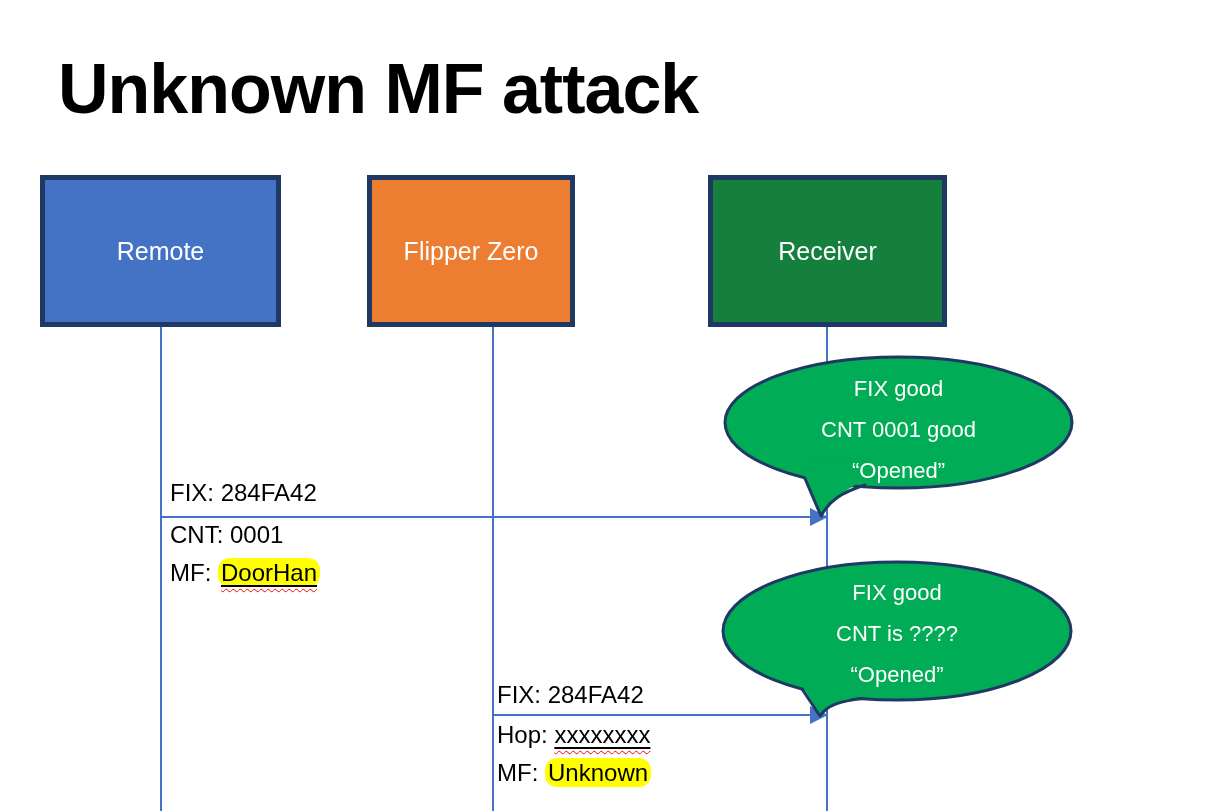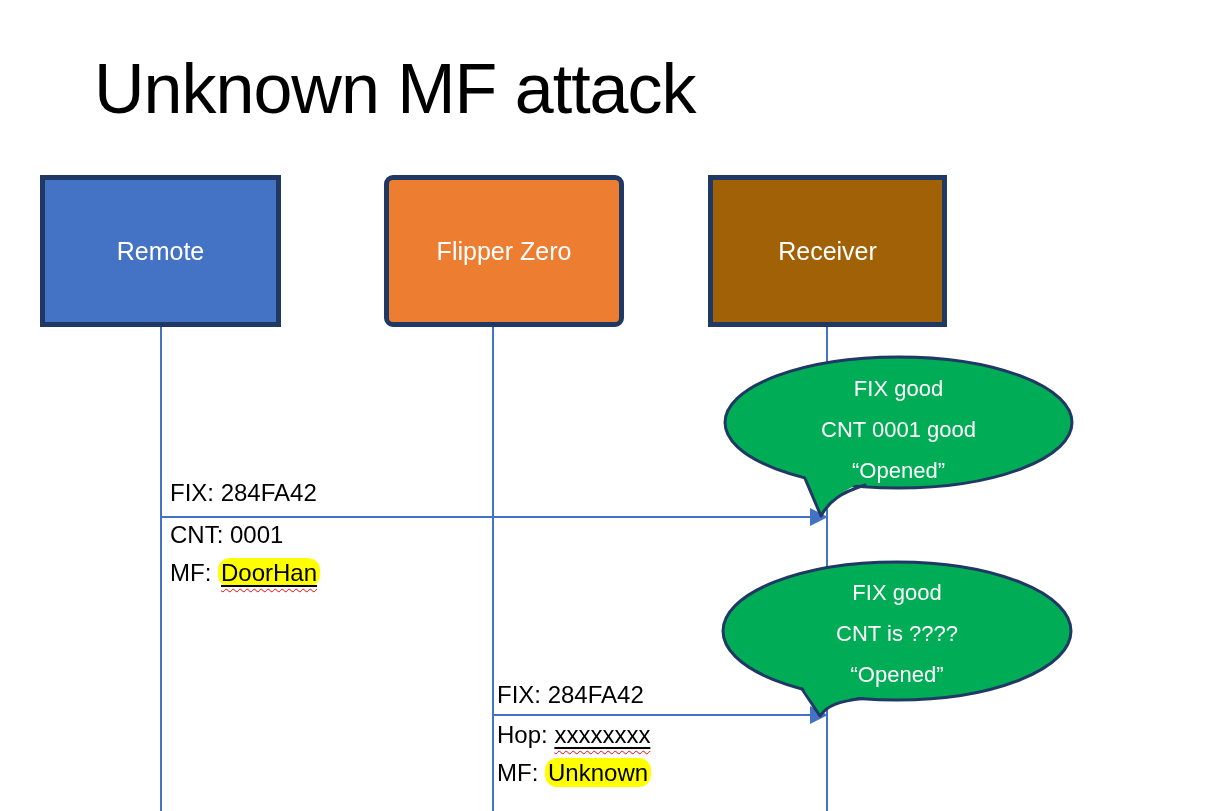--- a/index.html
+++ b/index.html
@@ -1,31 +1,31 @@
 <!DOCTYPE html>
 <html><head>
 <meta charset="utf-8">
 <style>
   html,body{margin:0;padding:0;background:#fff;}
   .slide{
     position:relative;width:1216px;height:811px;background:#ffffff;
     overflow:hidden;font-family:"Liberation Sans",sans-serif;
   }
   .title{
-    position:absolute;left:58px;top:2px;font-size:70px;font-weight:400;
-    color:#000;letter-spacing:-1px;white-space:nowrap;margin-left:36px;
+    position:absolute;left:58px;top:2px;font-size:70px;font-weight:700;
+    color:#000;letter-spacing:-1px;white-space:nowrap;
   }
   
   .actor{
     position:absolute;top:175px;height:152px;box-sizing:border-box;
     border:5px solid #4c1d95;display:flex;align-items:center;justify-content:center;
   }
   .actor .lbl{color:#fff;font-size:25px;}
   .actor-remote{left:40px;width:241px;}
-  .actor-flipper{left:384px;width:240px;border-radius:9px;}
+  .actor-flipper{left:367px;width:208px;}
   .actor-receiver{left:708px;width:239px;}
   
   .lifeline{position:absolute;top:327px;width:2px;height:484px;z-index:1;}
   .ll-remote{left:160px;}
   .ll-flipper{left:492px;}
   .ll-receiver{left:826px;}
   
   .msg-line{position:absolute;height:2px;z-index:2;}
   .line-1{left:161px;top:516px;width:650px;}
   .line-2{left:493px;top:714px;width:318px;}
@@ -65,21 +65,21 @@
 <div class="slide">
 
   <h1 class="title">Unknown MF attack</h1>
 
   <div class="actor actor-remote" style="background-color: rgb(68, 114, 196); border-color: rgb(31, 56, 100);">
     <span class="lbl">Remote</span>
   </div>
   <div class="actor actor-flipper" style="background-color: rgb(237, 125, 49); border-color: rgb(31, 56, 100);">
     <span class="lbl">Flipper Zero</span>
   </div>
-  <div class="actor actor-receiver" style="background-color: #a16207; border-color: rgb(31, 56, 100);">
+  <div class="actor actor-receiver" style="background-color: #15803d; border-color: rgb(31, 56, 100);">
     <span class="lbl">Receiver</span>
   </div>
 
   <div class="lifeline ll-remote" style="background-color: rgb(68, 114, 196);"></div>
   <div class="lifeline ll-flipper" style="background-color: rgb(68, 114, 196);"></div>
   <div class="lifeline ll-receiver" style="background-color: rgb(68, 114, 196);"></div>
 
   <div class="msg-line line-1" style="background-color: rgb(68, 114, 196);"></div>
   <div class="arrow-head head-1" style="border-left-color: rgb(68, 114, 196);"></div>
   <div class="msg-label m1-above">FIX: 284FA42</div>

